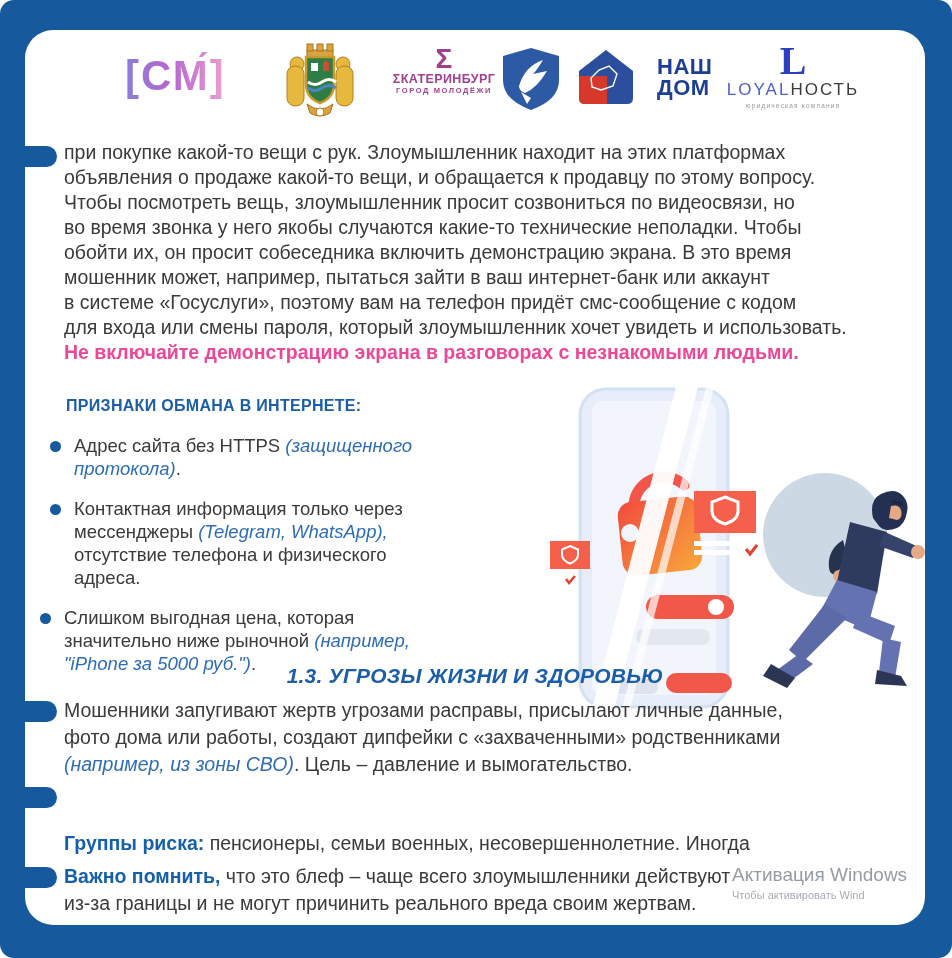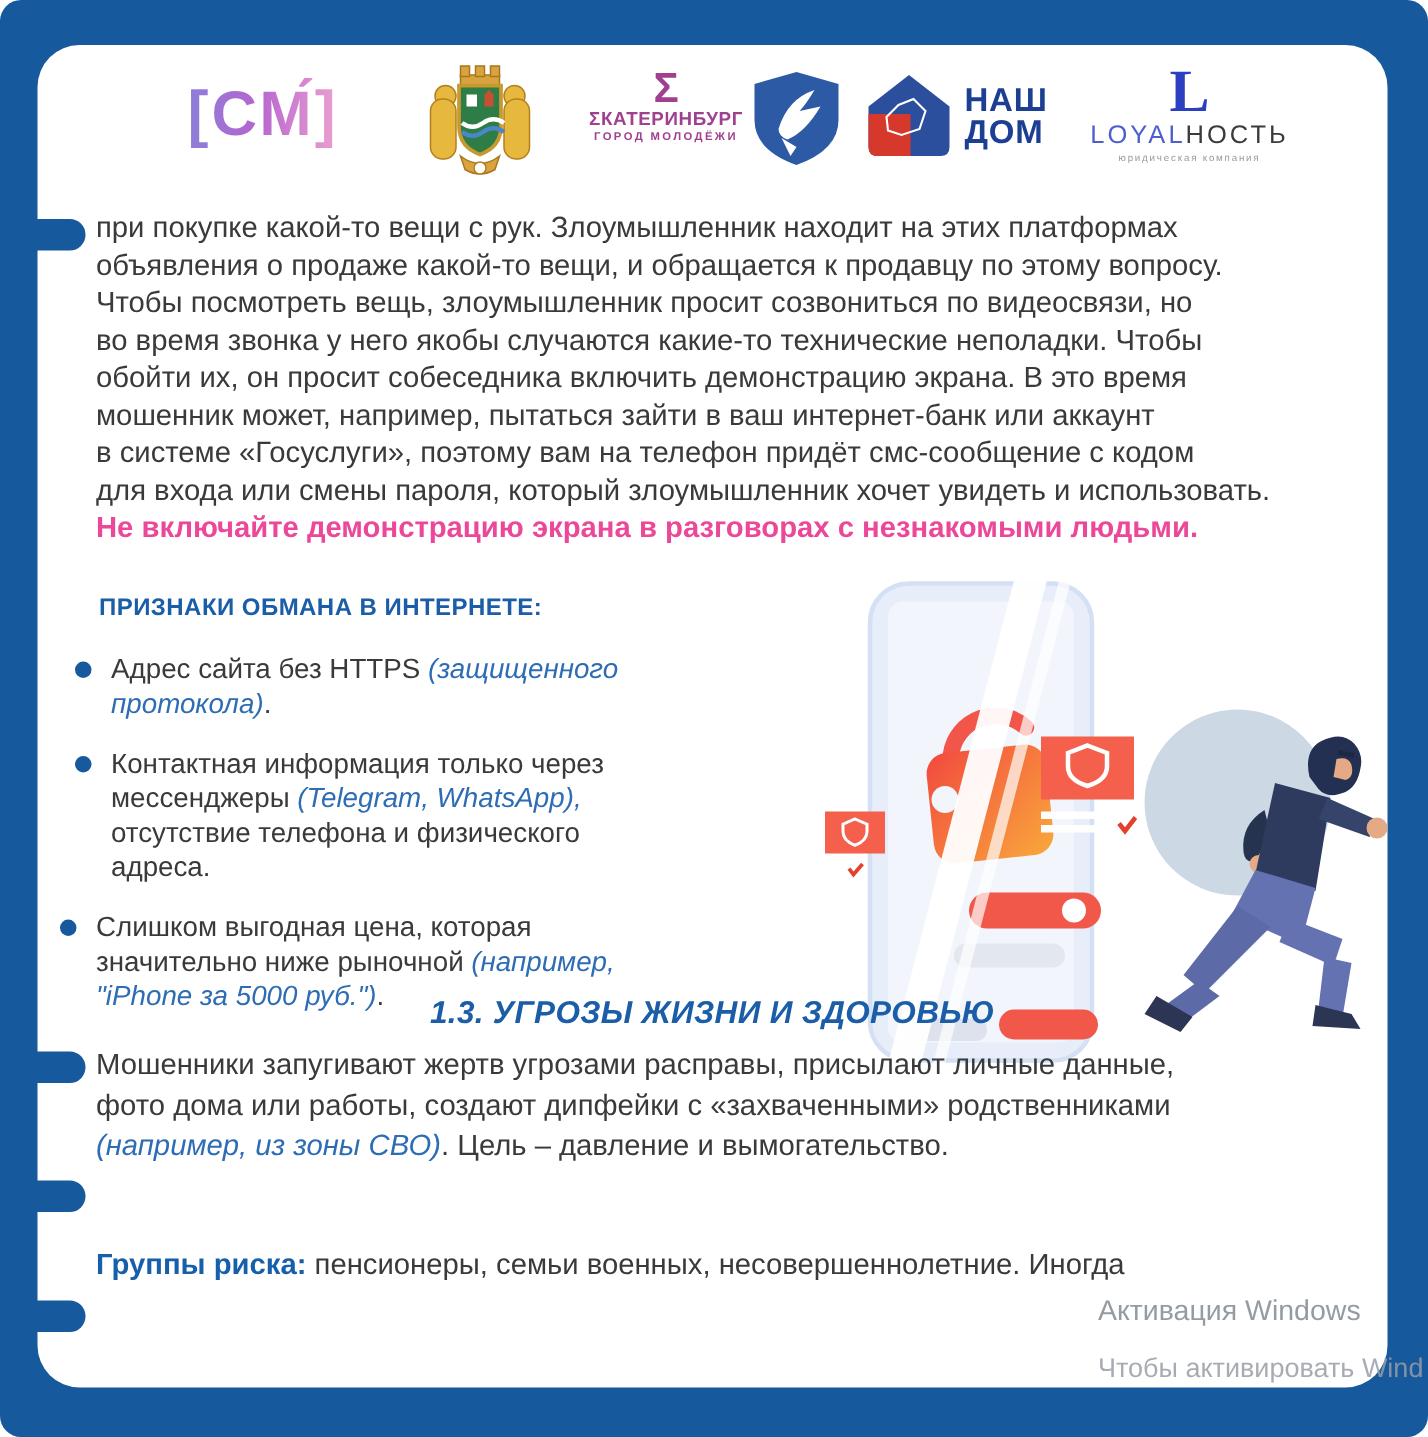--- a/index.html
+++ b/index.html
@@ -13,21 +13,21 @@
   .cm{position:absolute;left:100px;top:14px;font-size:42px;font-weight:700;letter-spacing:2px;
       background:linear-gradient(90deg,#8b7fd9 0%,#b565cf 45%,#eda0d0 100%);
       -webkit-background-clip:text;background-clip:text;color:transparent;}
   .coat{position:absolute;left:252px;top:2px;}
   .ekb{position:absolute;left:360px;top:8px;width:118px;text-align:center;color:#a0418f;}
   .ekb .sigma{font-size:28px;font-weight:800;line-height:26px;}
   .ekb .l1{font-size:12.5px;font-weight:800;letter-spacing:.4px;}
   .ekb .l2{font-size:7.5px;font-weight:700;letter-spacing:1.6px;}
   .dove{position:absolute;left:474px;top:8px;}
   .ndom{position:absolute;left:552px;top:10px;display:flex;align-items:center;}
-  .ndom .txt{margin-left:8px;font-size:22px;font-weight:800;color:#1d3f93;line-height:21px;letter-spacing:.5px;}
+  .ndom .txt{margin-left:22px;font-size:22px;font-weight:800;color:#1d3f93;line-height:21px;letter-spacing:.5px;}
   .loyal{position:absolute;left:688px;top:4px;width:160px;text-align:center;}
   .loyal .L{font-family:"Liberation Serif",serif;font-size:40px;font-weight:700;color:#2b3fc0;line-height:38px;}
   .loyal .word{font-size:17px;letter-spacing:2px;}
   .loyal .word .w1{color:#4d5fd0;}
   .loyal .word .w2{color:#3b3b3b;}
   .loyal .cap{font-size:6.5px;letter-spacing:1.2px;color:#9a9a9a;margin-top:2px;}
 
   
   .marker{position:absolute;left:18px;width:39px;height:21px;background:#16599d;border-radius:0 12px 12px 0;}
 
@@ -47,21 +47,21 @@
 
   
   .h13{position:absolute;left:25px;top:664px;width:900px;text-align:center;
        font-size:21px;font-weight:800;font-style:italic;color:#1b5ea7;letter-spacing:.2px;}
   .para{position:absolute;left:64px;width:855px;font-size:19.5px;line-height:27px;color:#3a3a3a;}
   .p2{top:697px;} .p3{top:783px;margin-top:47px;} .p4{top:863px;}
 
   
   .wm{position:absolute;left:732px;top:864px;z-index:50;color:rgba(130,138,146,.85);white-space:nowrap;}
   .wm .w-l1{font-size:19px;}
-  .wm .w-l2{font-size:18px;color:rgba(150,158,166,.85);margin-top:16px;}
+  .wm .w-l2{font-size:11px;color:rgba(150,158,166,.85);margin-top:3px;}
 
   .illu{position:absolute;}
 </style>
 </head>
 <body>
 
 <div class="page">
   <div class="frame"></div>
   <div class="card"></div>
 
@@ -201,18 +201,22 @@
   <div class="para p2">
     <div>Мошенники запугивают жертв угрозами расправы, присылают личные данные,</div>
     <div>фото дома или работы, создают дипфейки  с «захваченными» родственниками</div>
     <div><span class="note">(например, из зоны СВО)</span><span>. Цель – давление и вымогательство.</span></div>
   </div>
 
   <div class="para p3">
     <div><span class="lead">Группы риска:</span><span> пенсионеры, семьи военных, несовершеннолетние. Иногда</span></div>
   </div>
 
+  <div class="para p4">
+    <div><span class="lead">Важно помнить,</span><span> что это блеф – чаще всего злоумышленники действуют</span></div>
+    <div>из-за границы и не могут причинить реального вреда своим жертвам.</div>
+  </div>
 
   <div class="wm">
     <div class="w-l1">Активация Windows</div>
     <div class="w-l2">Чтобы активировать Wind</div>
   </div>
 </div>
 
 </body></html>

